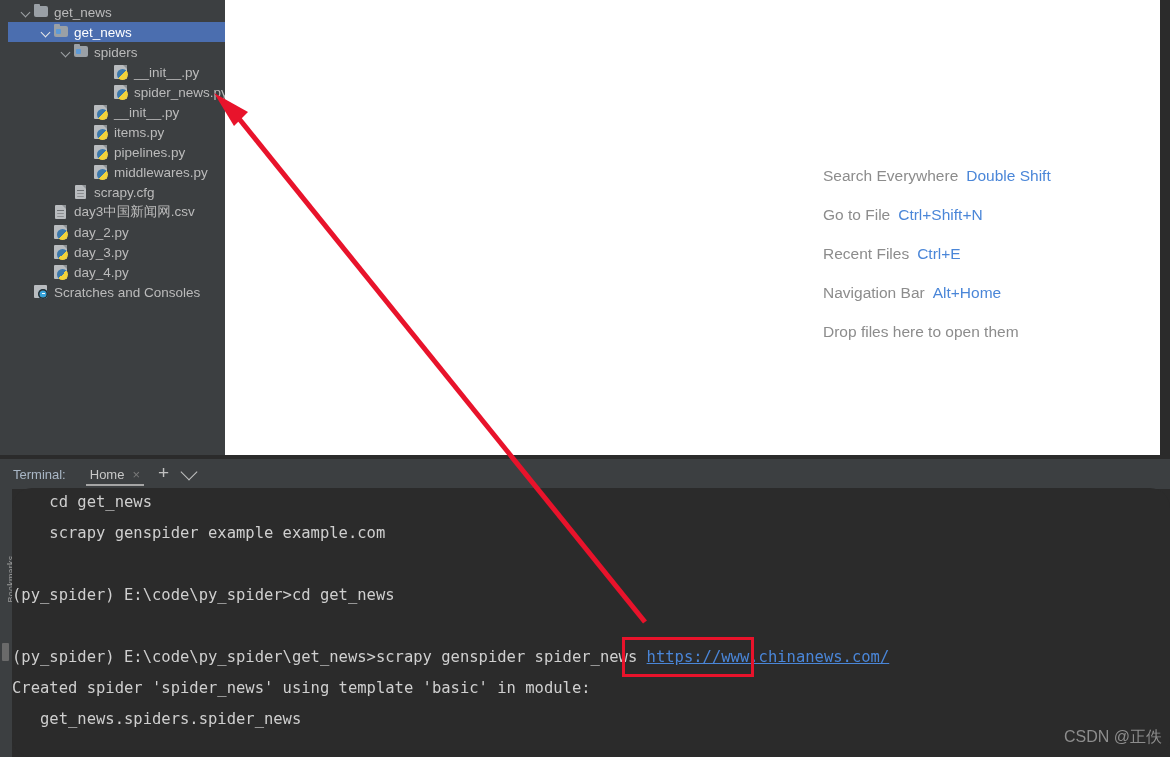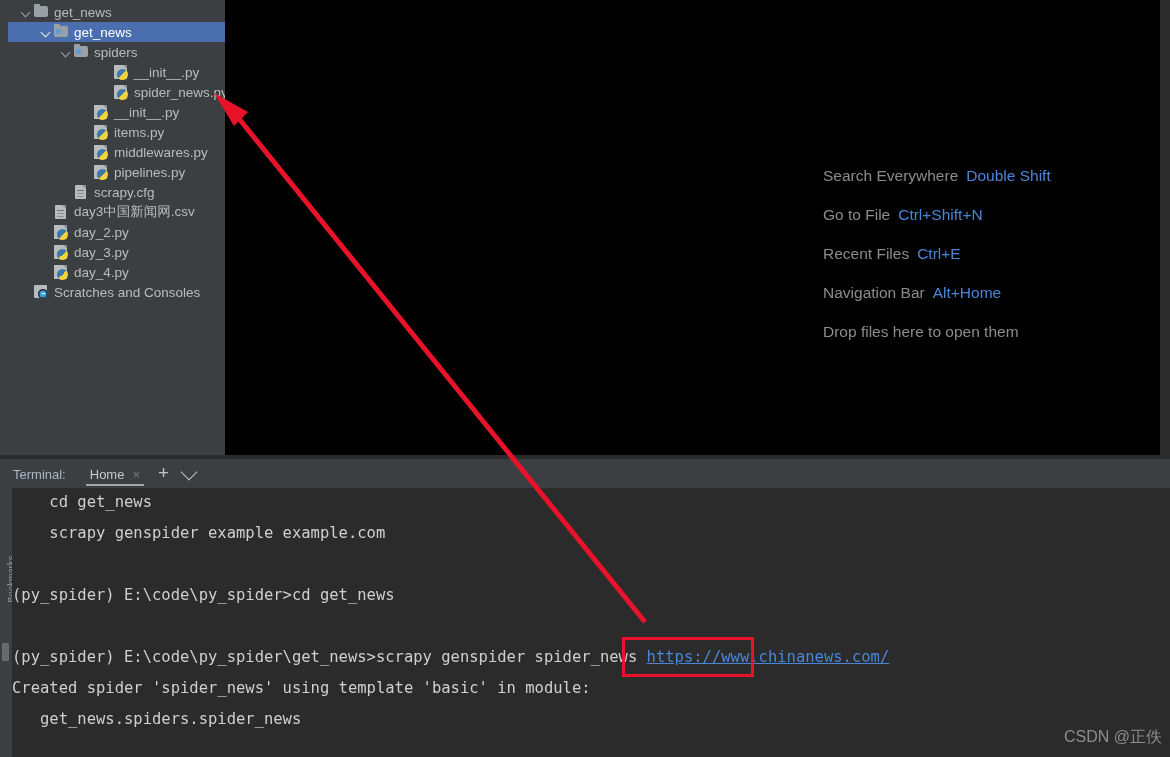--- a/index.html
+++ b/index.html
@@ -236,21 +236,21 @@
     background: #ffffff;
     z-index: 3;
   }
 
   
   .editor-area {
     position: absolute;
     left: 225px; top: 0;
     right: 10px;
     height: 455px;
-    background: #000000;
+    background: #ffffff;
   }
   .shortcuts {
     position: absolute;
     left: 598px;
     top: 165px;
     width: 420px;
   }
   .shortcut-row {
     height: 39px;
     font-size: 15.5px;
@@ -318,20 +318,21 @@
 
   .terminal-body {
     position: absolute;
     left: 12px; top: 488px;
     width: 1158px; height: 269px;
     background: #2b2b2b;
     font-family: "DejaVu Sans Mono", monospace;
     font-size: 15.5px;
     color: #cfcfcf;
     overflow: hidden;
+    border-radius: 20px;
   }
   .term-line {
     position: absolute;
     white-space: pre;
     line-height: 18px;
   }
   .term-link {
     color: #4a86d8;
     text-decoration: underline;
   }
@@ -427,28 +428,28 @@
           <span class="tree-icon">
             <span class="ic-py"></span>
           </span>
           <span class="tree-label">items.py</span>
         </div>
         <div class="tree-row" style="padding-left: 72px;">
           <span class="twisty"></span>
           <span class="tree-icon">
             <span class="ic-py"></span>
           </span>
+          <span class="tree-label">pipelines.py</span>
+        </div>
+        <div class="tree-row" style="padding-left: 72px;">
+          <span class="twisty"></span>
+          <span class="tree-icon">
+            <span class="ic-py"></span>
+          </span>
           <span class="tree-label">middlewares.py</span>
-        </div>
-        <div class="tree-row" style="padding-left: 72px;">
-          <span class="twisty"></span>
-          <span class="tree-icon">
-            <span class="ic-py"></span>
-          </span>
-          <span class="tree-label">pipelines.py</span>
         </div>
         <div class="tree-row" style="padding-left: 52px;">
           <span class="twisty"></span>
           <span class="tree-icon">
             <span class="ic-file"></span>
           </span>
           <span class="tree-label">scrapy.cfg</span>
         </div>
         <div class="tree-row" style="padding-left: 32px;">
           <span class="twisty"></span>

